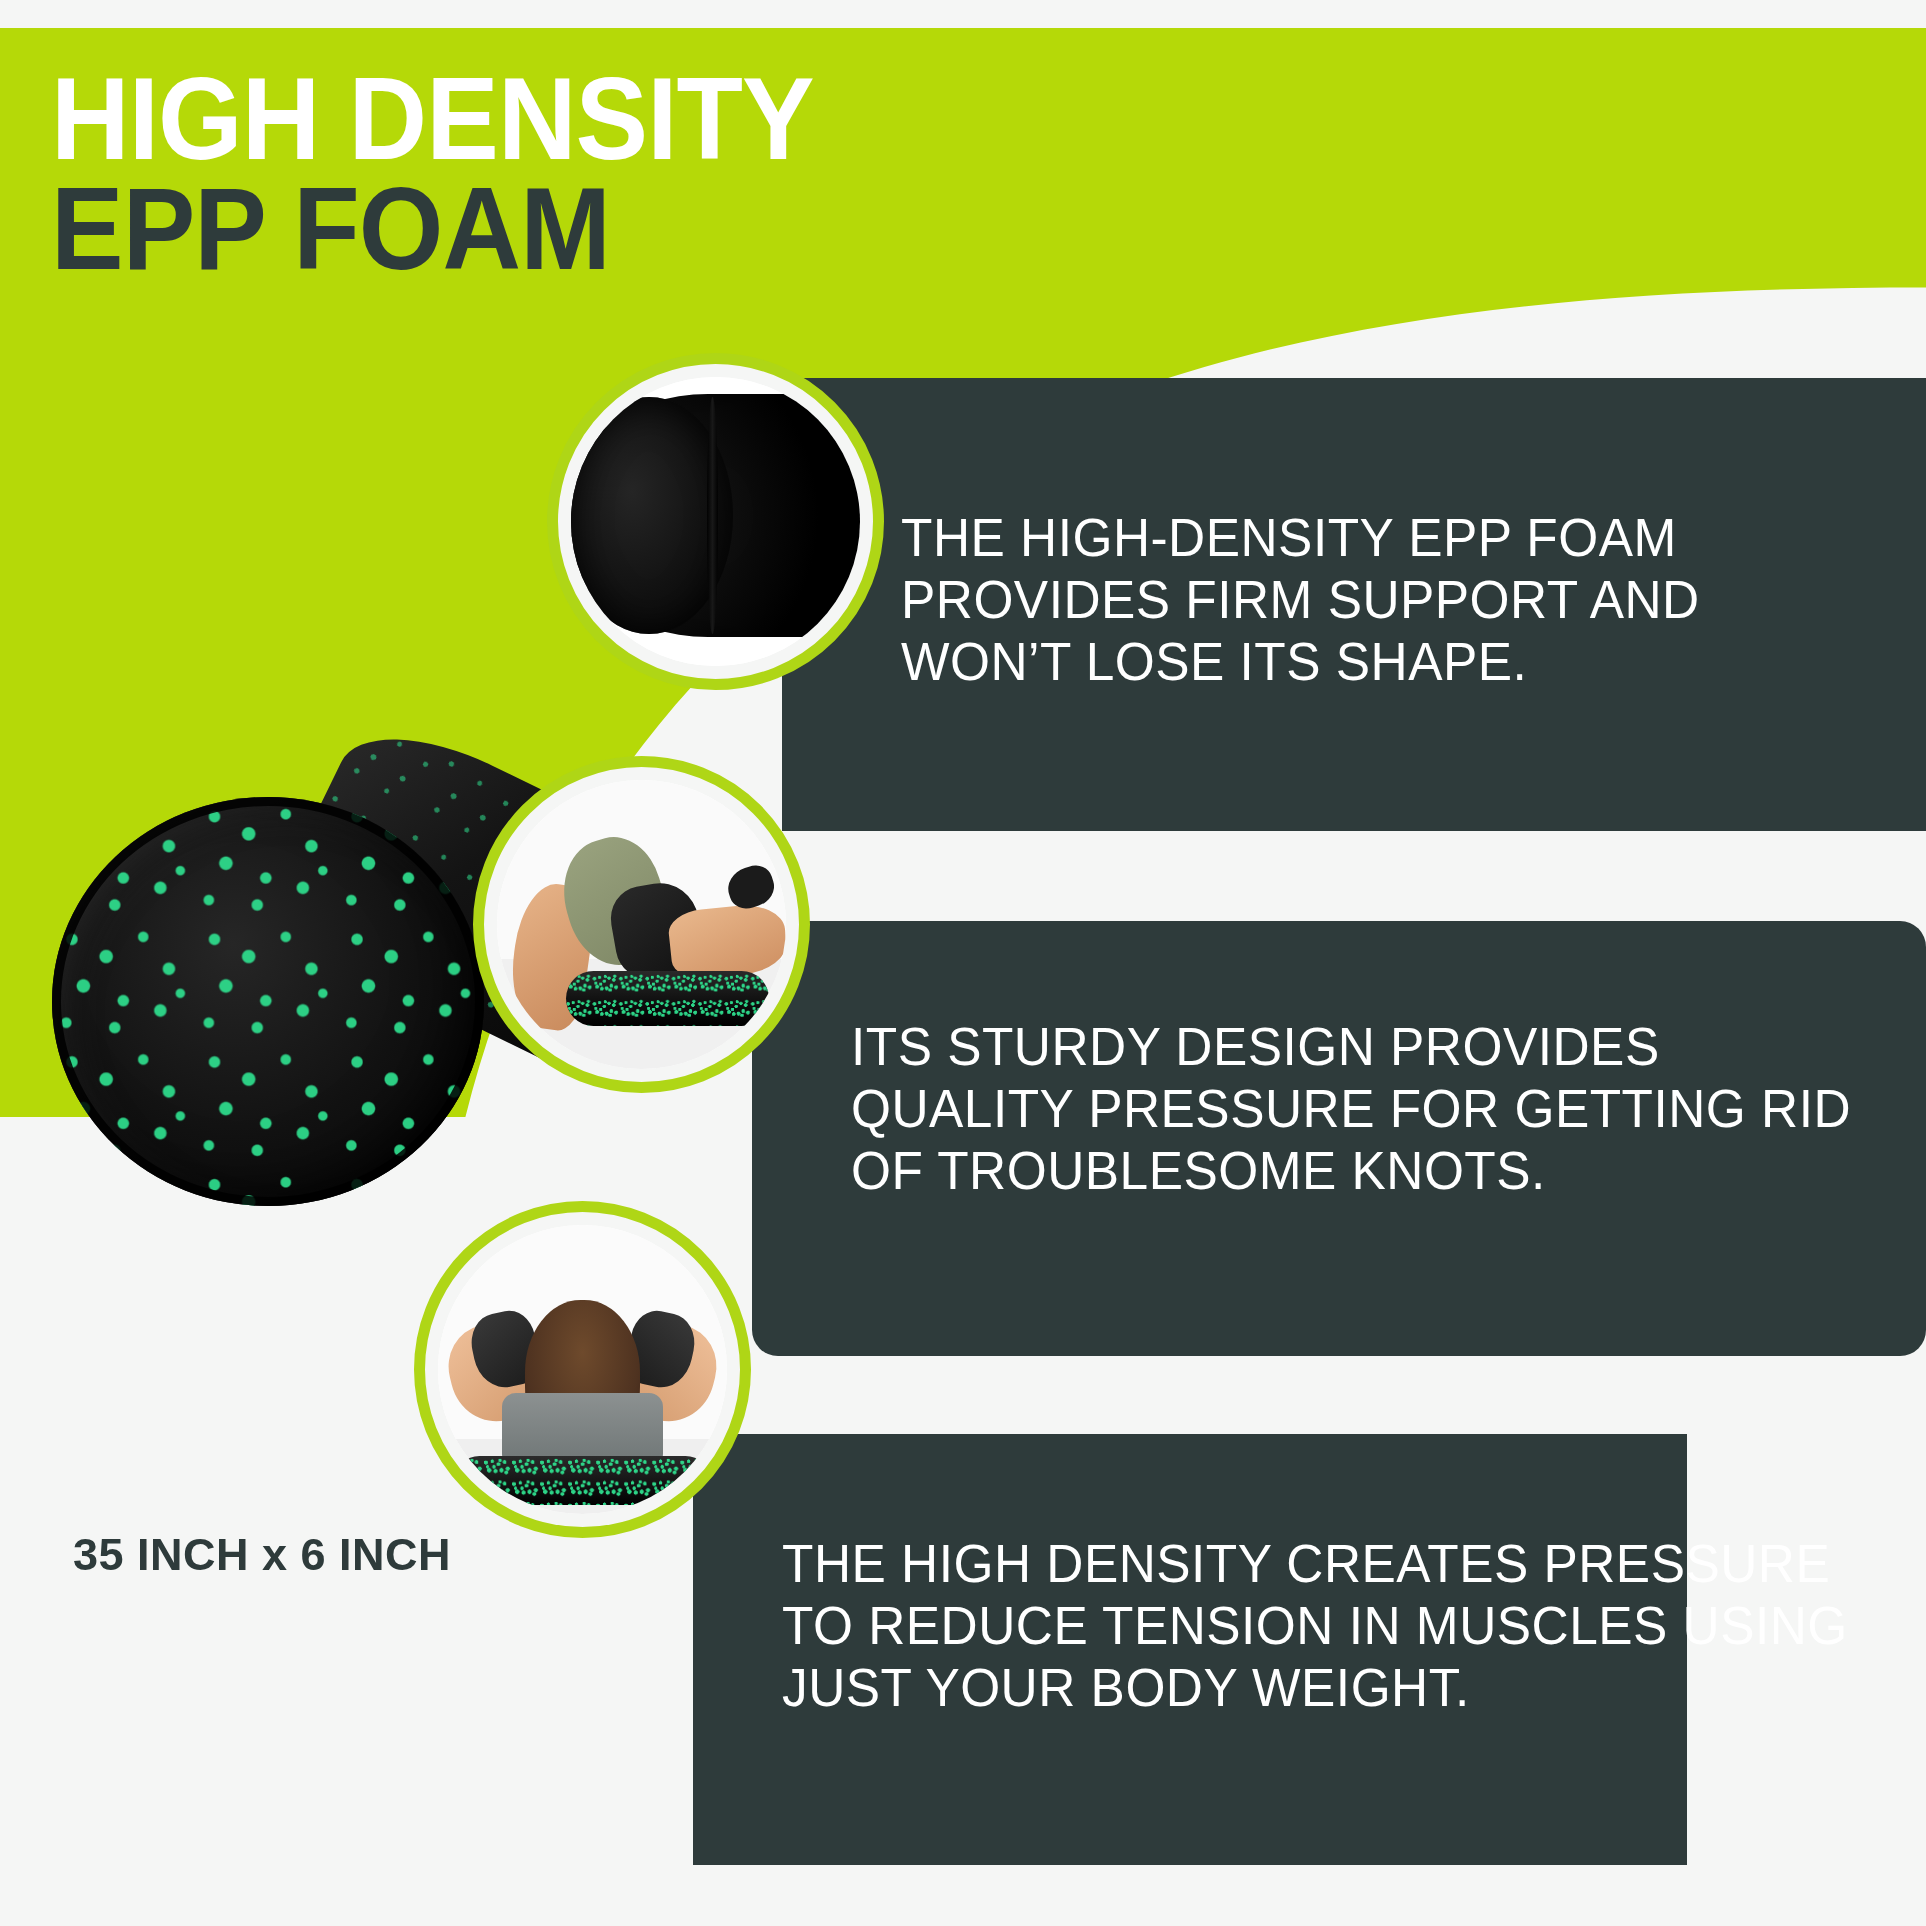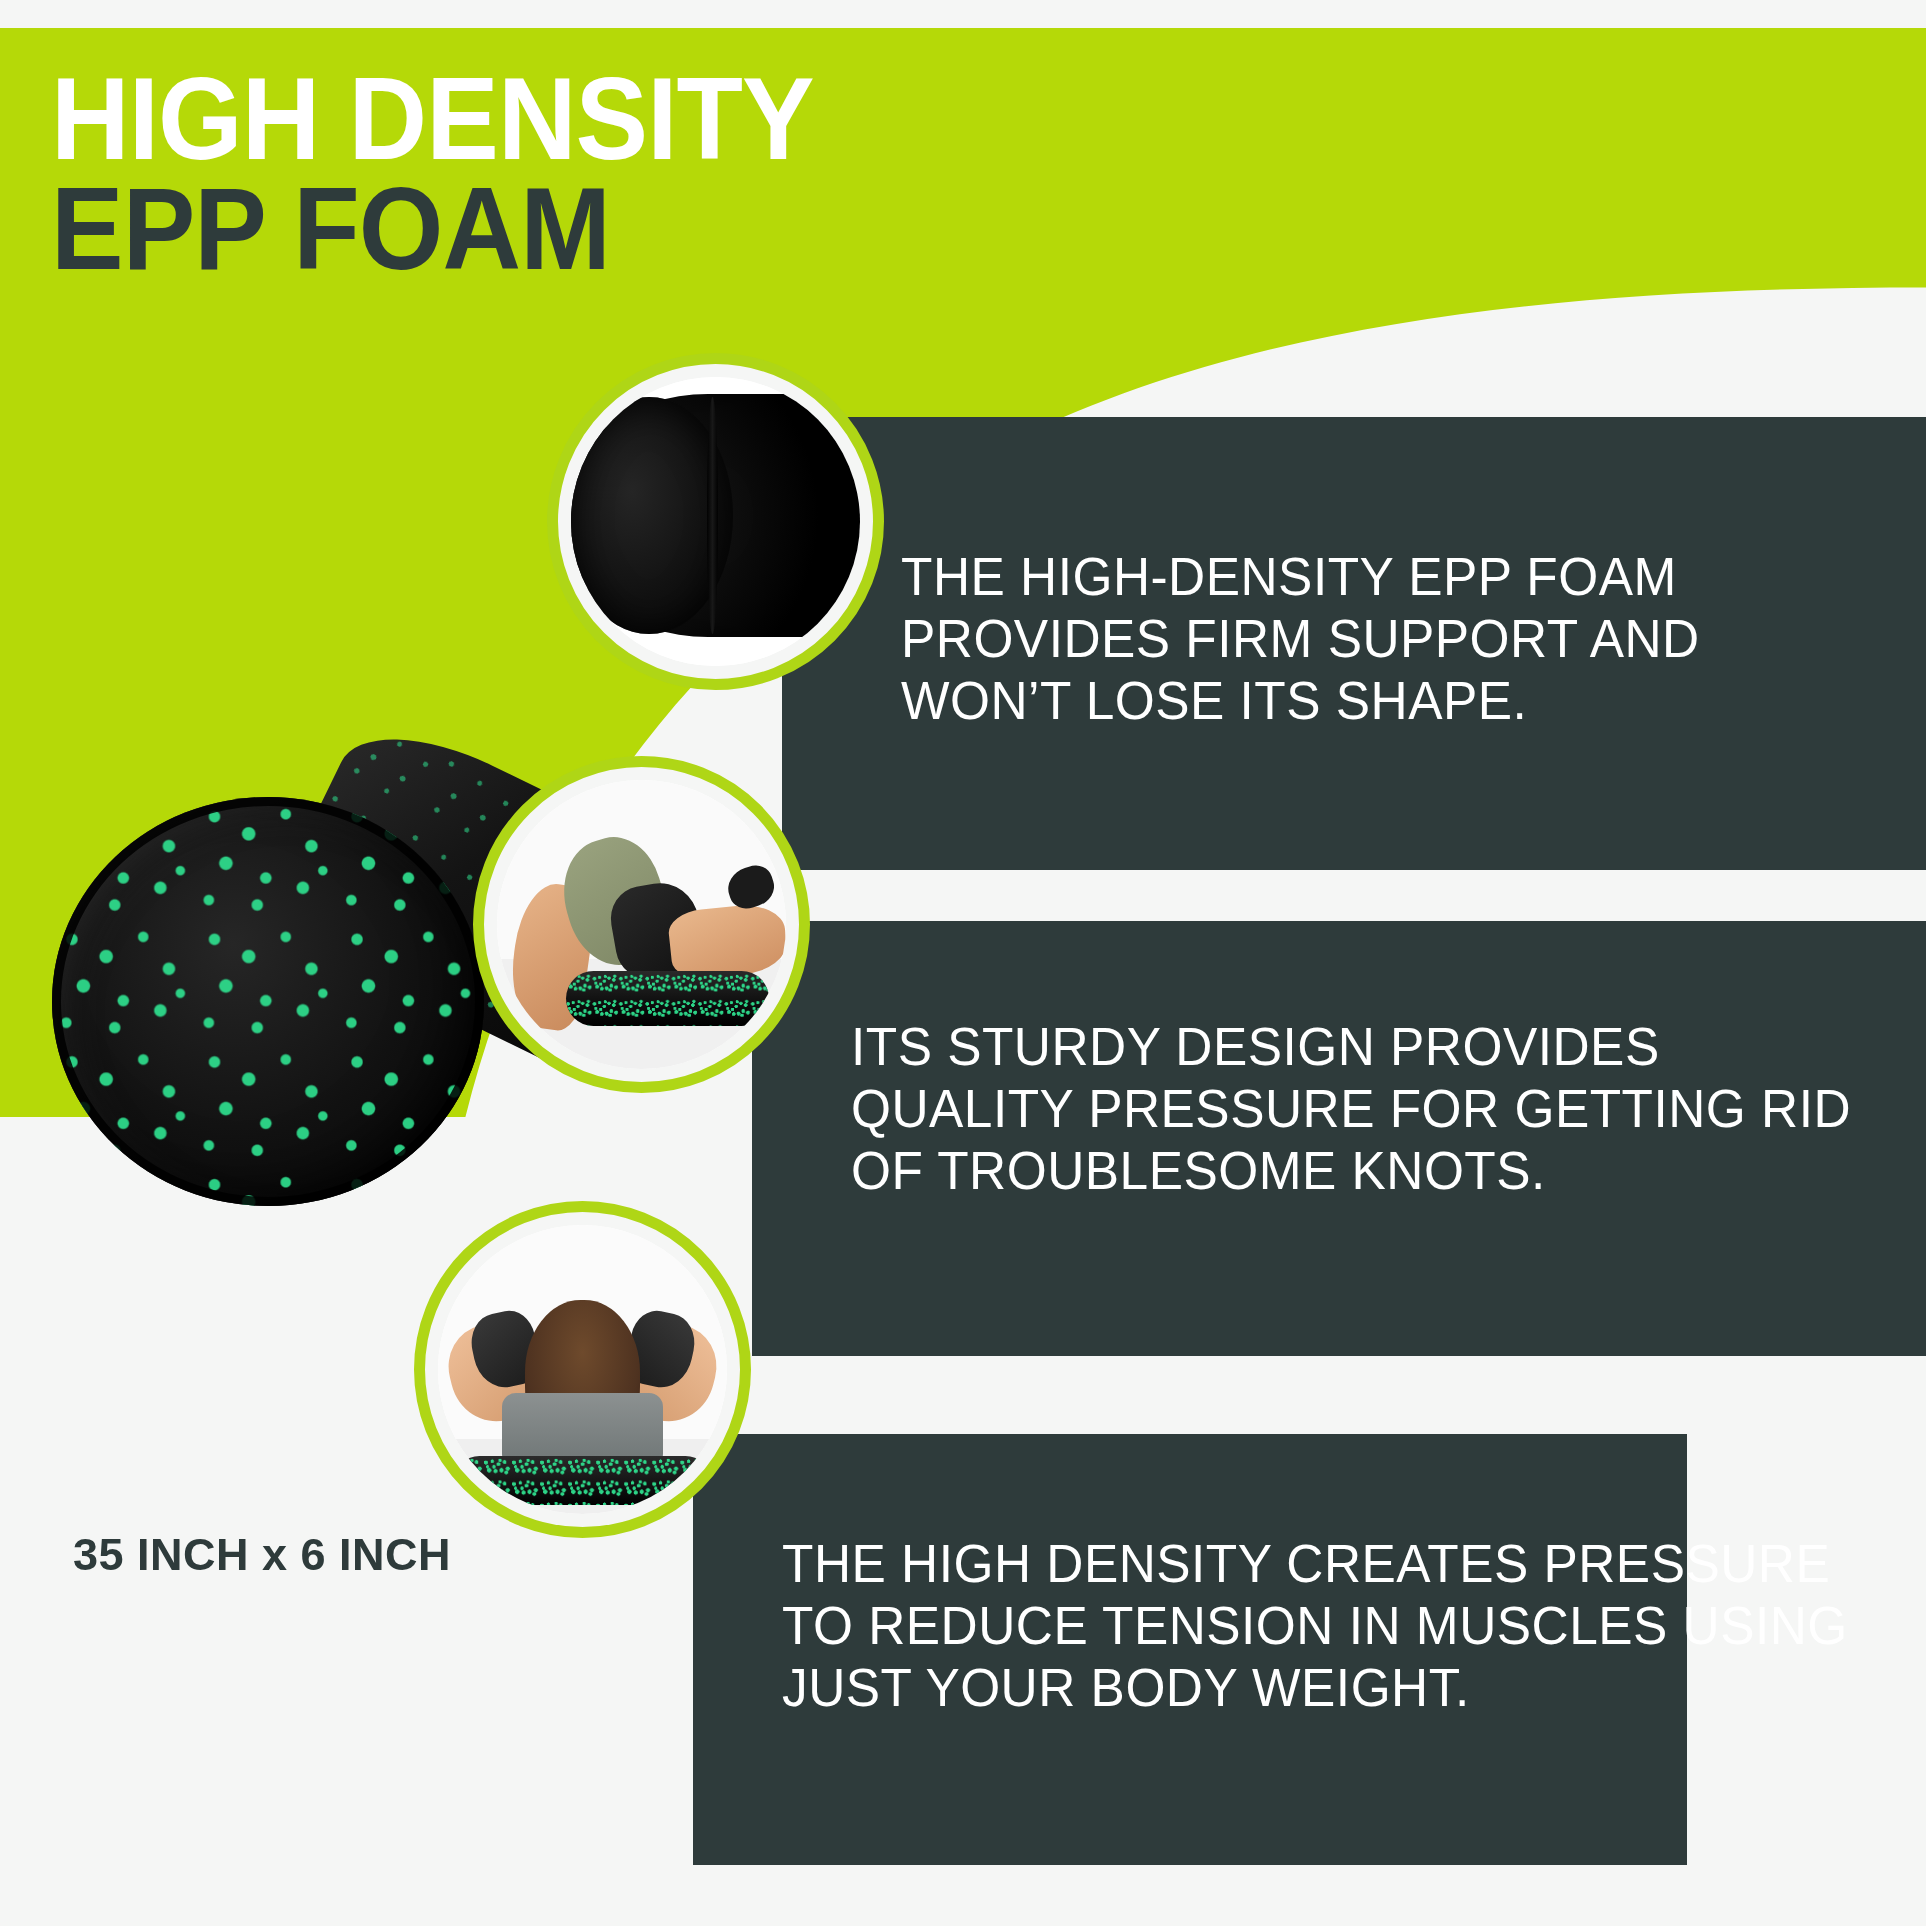--- a/index.html
+++ b/index.html
@@ -42,23 +42,23 @@
     color:#FFFFFF;
     font-family:"Liberation Sans Narrow","Liberation Sans",sans-serif;
     font-weight:400;
     font-size:53px;
     line-height:1.17;
     letter-spacing:0.5px;
     transform:scaleX(0.97);
     transform-origin:left center;
     white-space:pre-line;
   }
-  #panel1{left:782px;top:389px;width:1144px;height:453px;}
+  #panel1{left:782px;top:350px;width:1144px;height:453px;}
   #panel1 .ptext{left:119px;top:129px;width:1010px;}
-  #panel2{left:752px;top:893px;width:1174px;height:435px;}
+  #panel2{left:752px;top:893px;width:1174px;height:435px;border-radius:26px;}
   #panel2 .ptext{left:99px;top:95px;width:1049px;}
   #panel3{left:693px;top:1406px;width:994px;height:431px;}
   #panel3 .ptext{left:89px;top:99px;width:1129px;}
 
   
   .circle{
     position:absolute;
     border-radius:50%;
     z-index:4;
     background:#F5F6F5;

